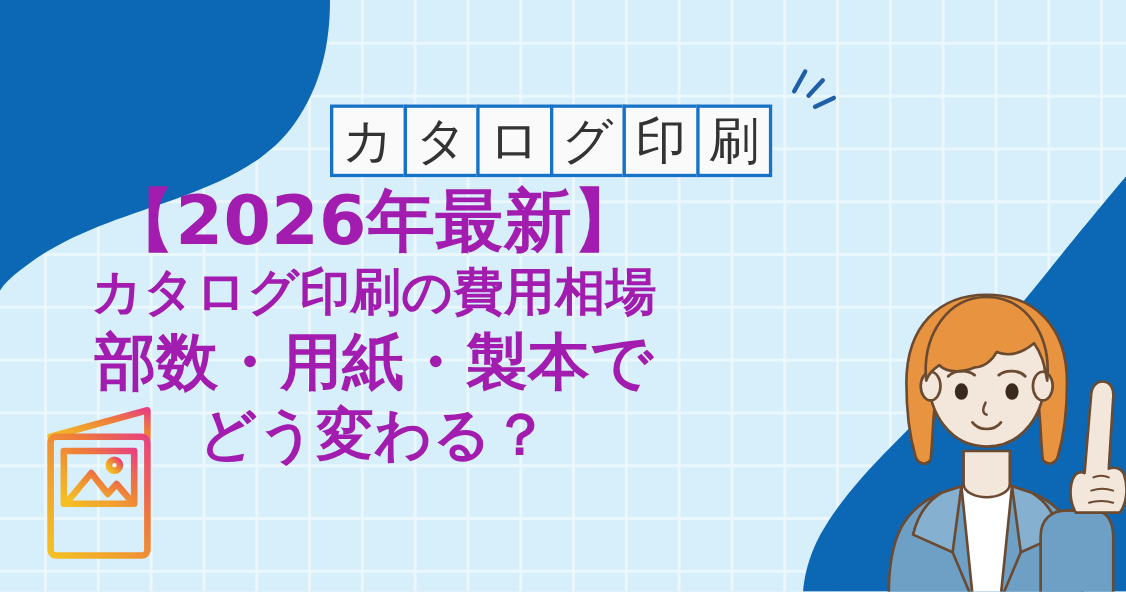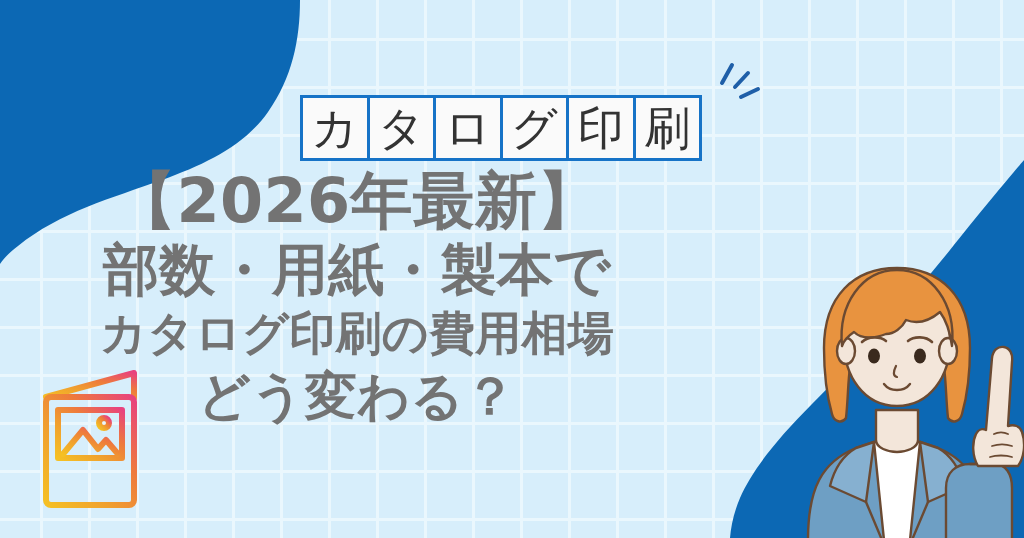--- a/index.html
+++ b/index.html
@@ -71,23 +71,22 @@
     height: 70px;
   }
 
   
   .headline {
     position: absolute;
     left: 0;
     top: 170px;
     width: 888px;
     text-align: center;
-    color: #737373;
+    color: #a21caf;
     line-height: 1.0;
-    padding-left: 17px;
   }
   .headline .line {
     display: block;
     font-weight: 700;
     letter-spacing: 0.005em;
     text-align: center;
   }
   .line-1 {
     font-size: 62px;
     padding-left: 40px;
@@ -163,22 +162,22 @@
   <svg class="sparkles" viewBox="0 0 70 70" xmlns="http://www.w3.org/2000/svg">
     <g stroke="#1f5fa8" stroke-width="4" stroke-linecap="round">
       <line x1="22" y1="28" x2="32" y2="10"></line>
       <line x1="35" y1="32" x2="48" y2="18"></line>
       <line x1="41" y1="42" x2="58" y2="34"></line>
     </g>
   </svg>
 
   <div class="headline">
     <span class="line line-1">【2026年最新】</span>
+    <span class="line line-2">カタログ印刷の費用相場</span>
     <span class="line line-3">部数・用紙・製本で</span>
-    <span class="line line-2">カタログ印刷の費用相場</span>
     <span class="line line-4">どう変わる？</span>
   </div>
 
   <svg class="brochure-icon" viewBox="0 0 150 160" xmlns="http://www.w3.org/2000/svg">
     <defs>
       <linearGradient id="brochureGrad" x1="0" y1="1" x2="1" y2="0">
         <stop offset="0%" stop-color="#f5c024"></stop>
         <stop offset="35%" stop-color="#f0a02e"></stop>
         <stop offset="65%" stop-color="#ee7a3c"></stop>
         <stop offset="100%" stop-color="#e8427e"></stop>

